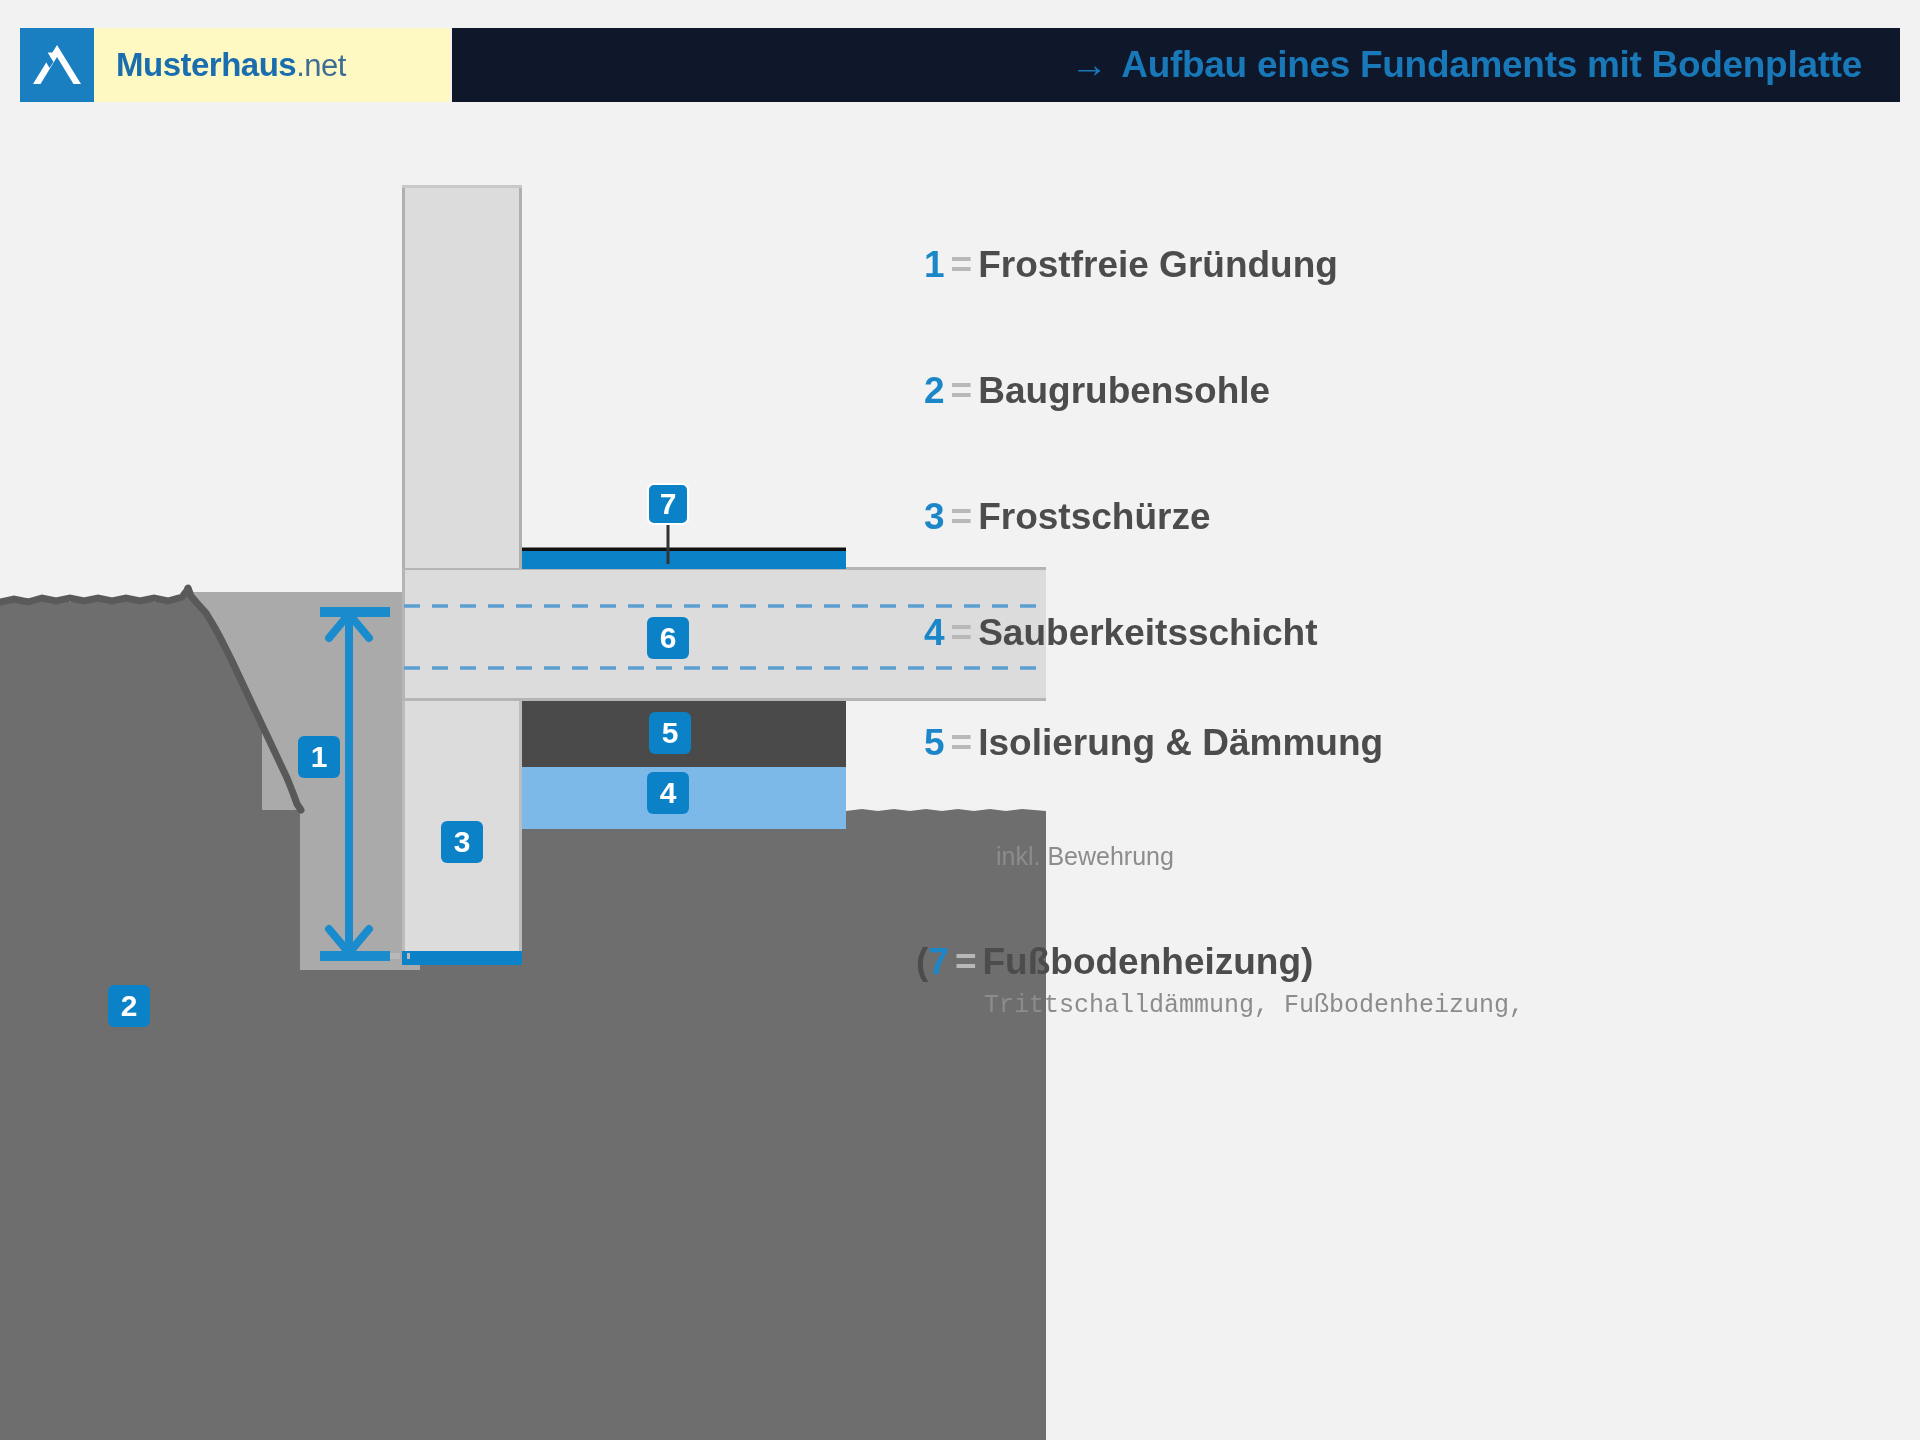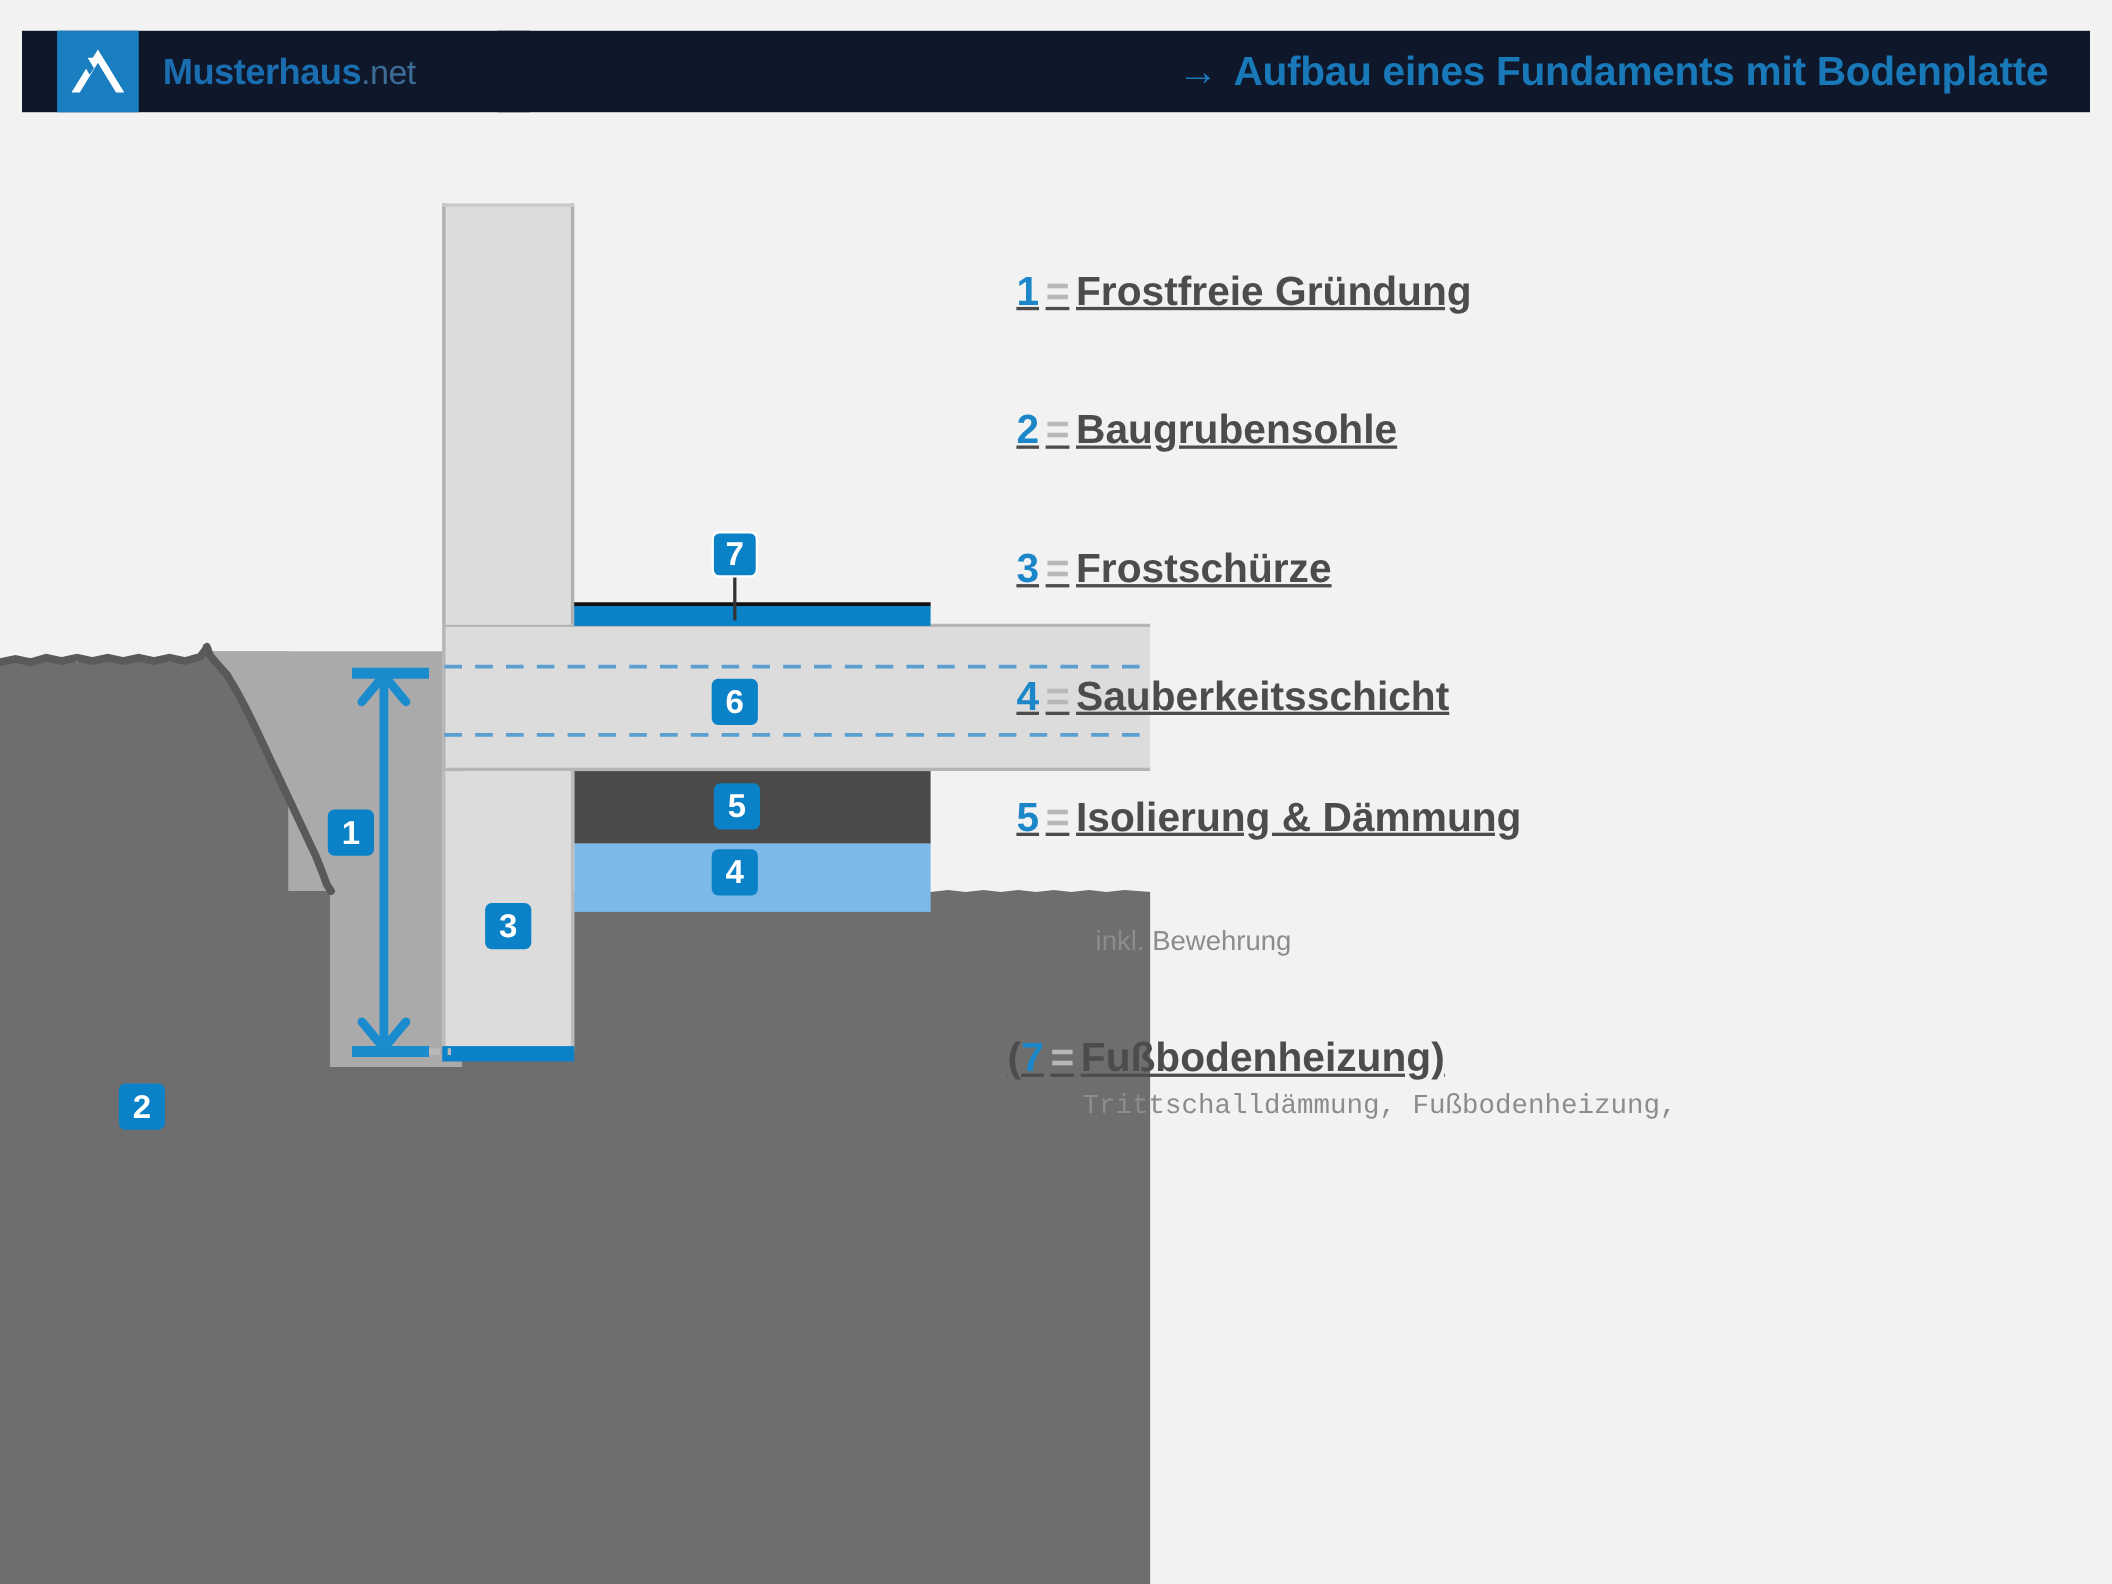--- a/index.html
+++ b/index.html
@@ -10,21 +10,21 @@
     font-family:"Liberation Sans", sans-serif;
     overflow:hidden;
     position:relative;
   }
   
   .header{
     position:absolute;left:0;top:28px;width:1920px;height:74px;
   }
   .logo-block{
     position:absolute;left:20px;top:0;width:430px;height:74px;
-    background:#0f172a;display:flex;align-items:center;padding-left:32px;
+    background:#fef9c3;display:flex;align-items:center;
   }
   .logo-mark{
     width:74px;height:74px;background:#1a7fc1;flex:0 0 74px;
     position:relative;
   }
   .logo-mark svg{position:absolute;left:0;top:0;}
   .logo-text{
     margin-left:22px;font-size:33px;font-weight:bold;color:#1a6eb0;
     letter-spacing:-.5px;white-space:nowrap;
   }
@@ -49,21 +49,20 @@
   
   .legend{
     position:absolute;left:1046px;top:140px;width:874px;height:1300px;
     background:#f2f2f2;
   }
   .legend-inner{position:absolute;left:0;top:0;width:874px;}
   .leg-item{position:absolute;left:0;width:874px;}
   .leg-head{
     font-size:37px;font-weight:bold;color:#4c4c4c;white-space:nowrap;
     line-height:1.05;
-    text-decoration:underline;
   }
   .leg-num{color:#1b87c9;}
   .leg-eq{color:#b8b8b8;font-weight:bold;padding:0 6px;}
   .leg-paren{color:#4c4c4c;}
   .leg-sub{
     font-size:25px;color:#8c8c8c;font-weight:normal;line-height:1.35;
     margin-top:7px;white-space:nowrap;
   }
 
   

